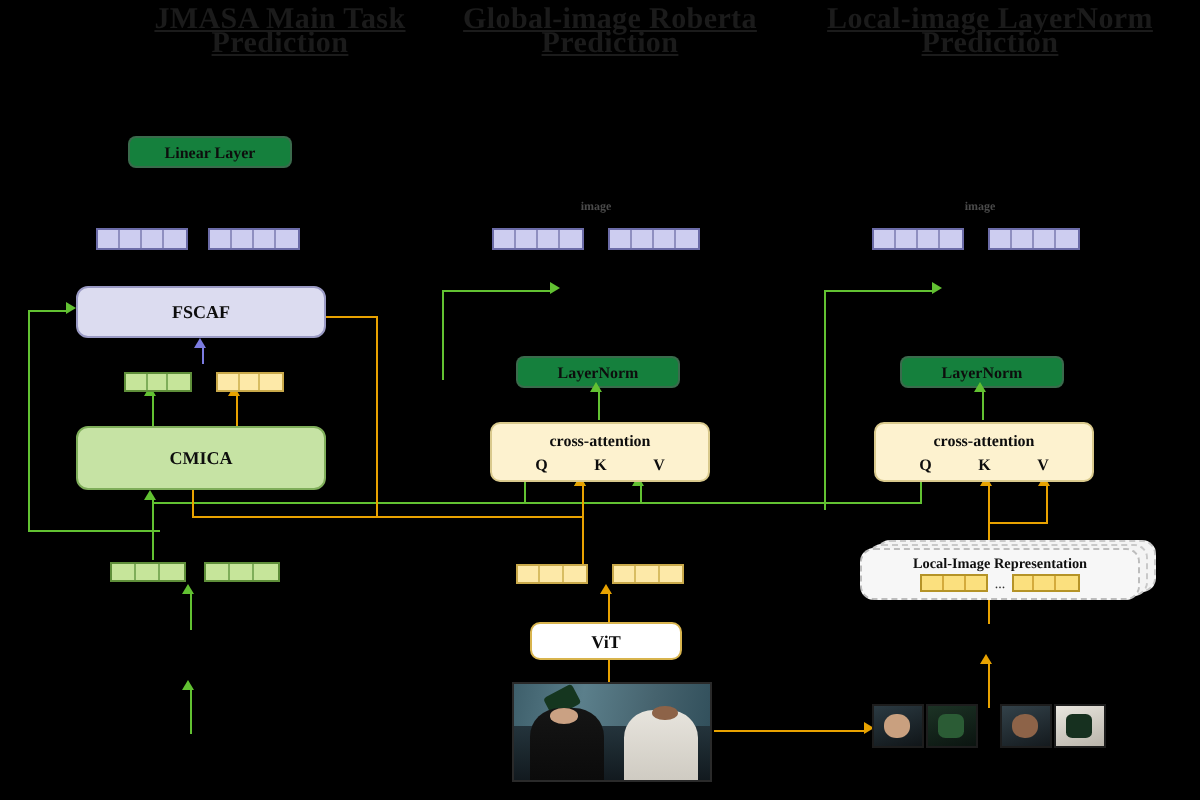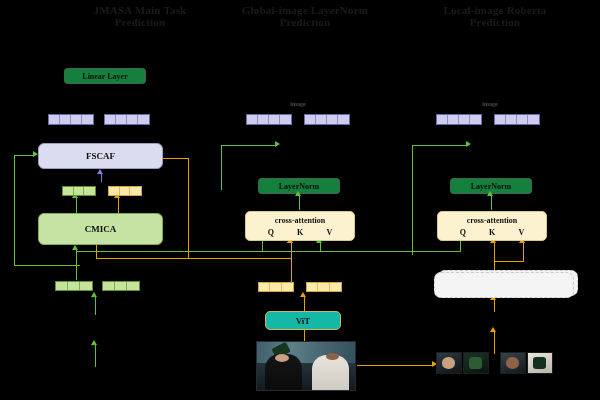--- a/index.html
+++ b/index.html
@@ -16,43 +16,44 @@
     height: 400px;
     background: #000000;
     overflow: hidden;
   }
 
   
   .col-title {
     position: absolute;
     text-align: center;
     font-weight: bold;
-    font-size: 11px;
+    font-size: 15px;
     line-height: 12px;
     color: #1b1b1b;
     letter-spacing: 0.2px;
+    text-decoration: underline;
   }
 
   
   .box {
     position: absolute;
     box-sizing: border-box;
     display: flex;
     align-items: center;
     justify-content: center;
     font-weight: bold;
     color: #0d0d0d;
     border-radius: 4px;
     border: 1px solid rgba(90,90,90,0.55);
     text-align: center;
   }
   .box-blue   { background: #15803d; }
   .box-lav    { background: #dcdcf0; border-color: #9a9ac4; }
   .box-green  { background: #c6e3a4; border-color: #7fae5a; text-align: right; }
-  .box-yellow { background: #14b8a6; border-color: #d8b44e; }
+  .box-yellow { background: #ffffff; border-color: #d8b44e; }
   .box-cream  { background: #fdf2cf; border-color: #d9c98c; }
 
   
   .xattn-title {
     position: absolute;
     left: 0; right: 0;
     top: 4px;
     text-align: center;
     font-size: 8px;
     font-weight: bold;
@@ -210,25 +211,25 @@
 </head>
 <body>
 
 <div id="canvas">
 
   <div class="col-title" style="left:55px; top:4px; width:170px;">
     <div>JMASA Main Task</div>
     <div>Prediction</div>
   </div>
   <div class="col-title" style="left:215px; top:4px; width:180px;">
-    <div>Global-image LayerNorm</div>
+    <div>Global-image Roberta</div>
     <div>Prediction</div>
   </div>
   <div class="col-title" style="left:405px; top:4px; width:180px;">
-    <div>Local-image Roberta</div>
+    <div>Local-image LayerNorm</div>
     <div>Prediction</div>
   </div>
 
   <div class="vline g" style="left:95px; top:345px; height:22px;"></div>
   <div class="arrow arrow-up ag-up" style="left:91.4px; top:340px;"></div>
   <div class="vline g" style="left:95px; top:297px; height:18px;"></div>
   <div class="arrow arrow-up ag-up" style="left:91.4px; top:292px;"></div>
 
   <div class="vline g" style="left:76px; top:250px; height:30px;"></div>
   <div class="arrow arrow-up ag-up" style="left:72.4px; top:245px;"></div>
@@ -425,20 +426,36 @@
     <div class="qkv-row">
       <span>Q</span>
       <span>K</span>
       <span>V</span>
     </div>
   </div>
 
   <div class="stack-wrap" style="left:430px; top:270px; width:148px; height:32px;">
     <div class="stack-layer" style="left:8px; top:0px; width:140px; height:26px;"></div>
     <div class="stack-layer" style="left:4px; top:2px; width:140px; height:26px;"></div>
+    <div class="stack-front" style="left:0px; top:4px; width:140px; height:26px;">
+      <div class="stack-title">Local-Image Representation</div>
+      <div class="stack-tokens">
+        <div class="tokens tk-yellow" style="position:relative; width:34px; height:9px;">
+          <div class="cell" style="width:33.33%"></div>
+            <div class="cell" style="width:33.33%"></div>
+          <div class="cell" style="width:33.34%"></div>
+        </div>
+        <span class="ellipsis-dots">...</span>
+        <div class="tokens tk-yellow" style="position:relative; width:34px; height:9px;">
+          <div class="cell" style="width:33.33%"></div>
+            <div class="cell" style="width:33.33%"></div>
+          <div class="cell" style="width:33.34%"></div>
+        </div>
+      </div>
+    </div>
   </div>
 
 
   <div class="thumb" style="left:436px; top:352px; width:26px; height:22px;">
     <div class="bg" style="background:linear-gradient(160deg,#2b3a42,#101518)"></div>
     <div class="face" style="background:#c9a07f"></div>
   </div>
   <div class="thumb" style="left:463px; top:352px; width:26px; height:22px;">
     <div class="bg" style="background:linear-gradient(160deg,#1c3325,#0b1410)"></div>
     <div class="face" style="background:#2b5c35; border-radius:30%"></div>

